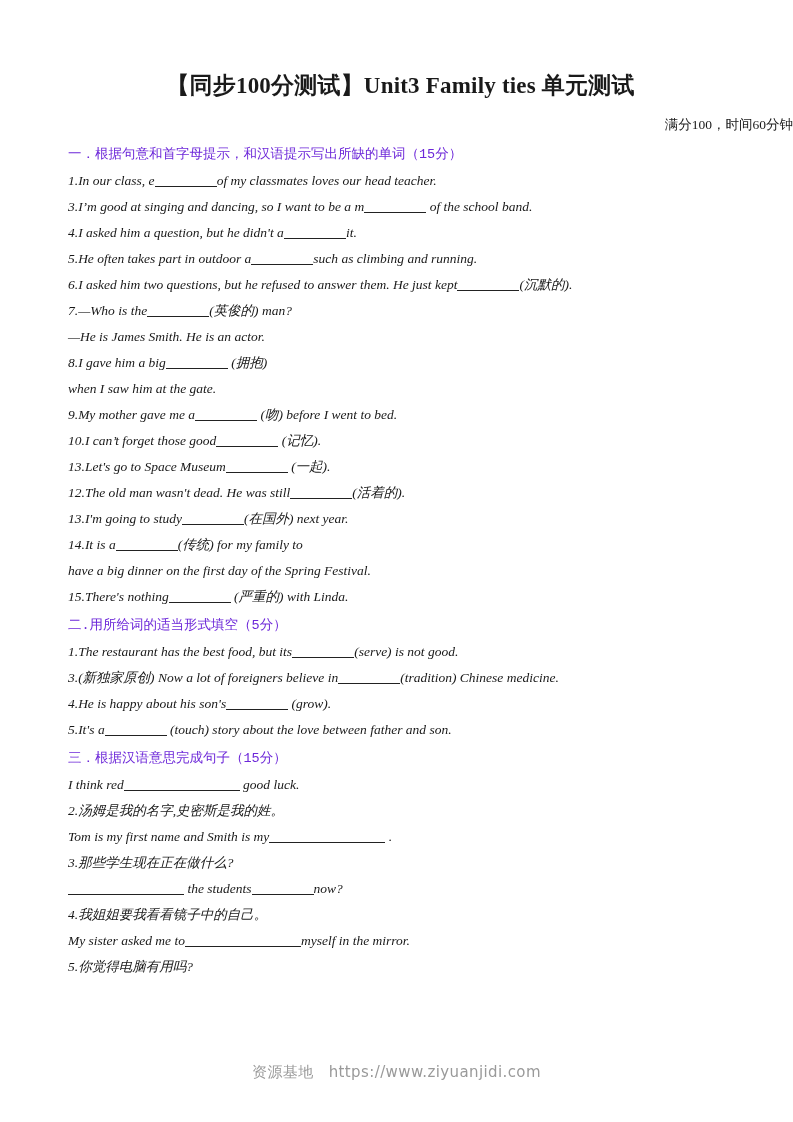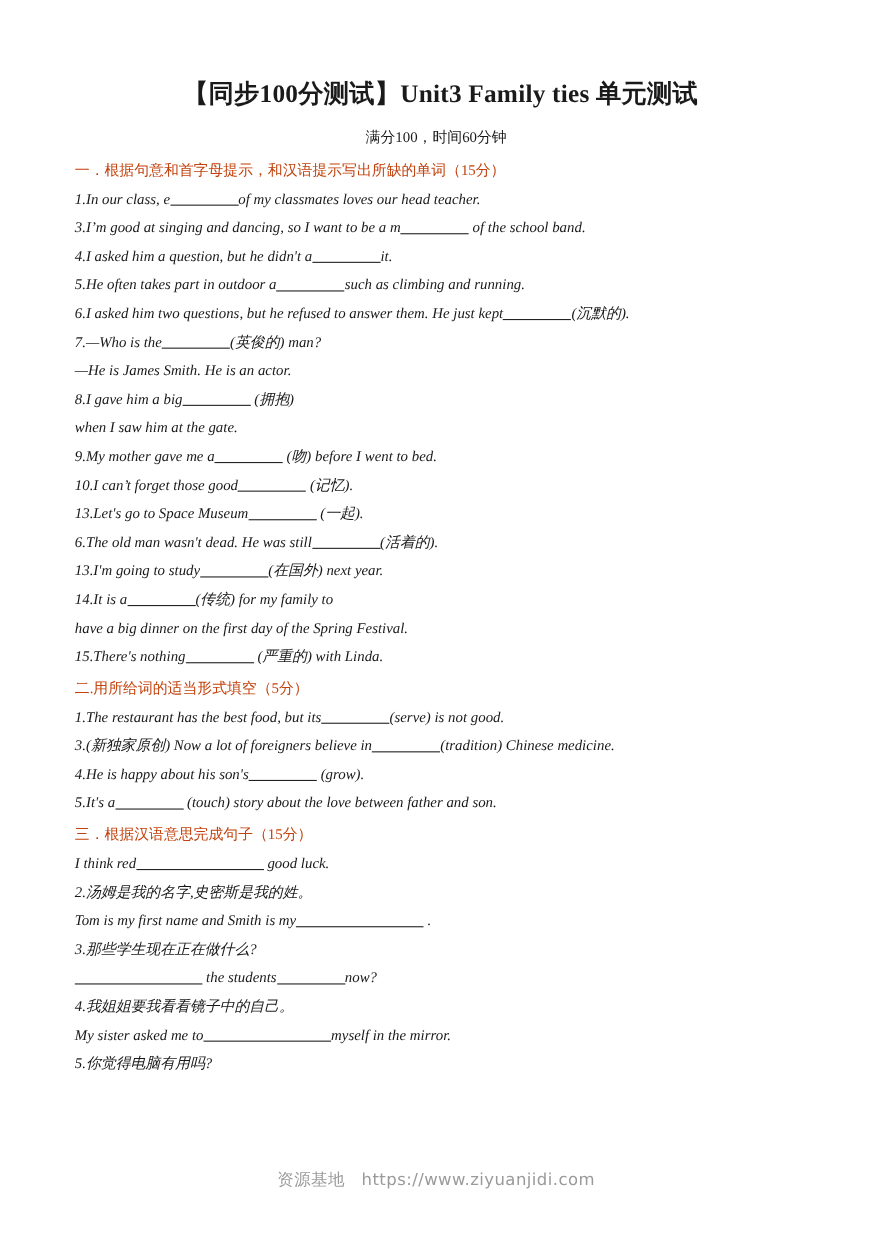--- a/index.html
+++ b/index.html
@@ -36,39 +36,40 @@
     letter-spacing: 0.2px;
     line-height: 1.2;
     font-family: "Liberation Serif", "DejaVu Serif", serif;
   }
 
   .doc-subtitle {
     position: absolute;
     top: 117px;
     left: 0;
     width: 793px;
-    text-align: center;
+    text-align: right;
     font-size: 13.5px;
     line-height: 1.2;
   }
 
   
   .content {
     position: absolute;
     top: 142px;
     left: 68px;
     width: 660px;
   }
 
   .sec-head {
     font-size: 13.5px;
     line-height: 26px;
     margin: 0;
     white-space: nowrap;
-    color: #c2410c;
+    color: #6d28d9;
+    font-family: Liberation Mono, monospace;
   }
 
   .qline {
     font-size: 13.5px;
     line-height: 26px;
     margin: 0;
     white-space: nowrap;
     color: #181818;
     font-style: italic;
   }
@@ -116,21 +117,21 @@
       <div class="qline"><span>4.I asked him a question, but he didn't a</span><span class="blank b-s"></span><span>it.</span></div>
       <div class="qline"><span>5.He often takes part in outdoor a</span><span class="blank b-s"></span><span>such as climbing and running.</span></div>
       <div class="qline"><span>6.I asked him two questions, but he refused to answer them. He just kept</span><span class="blank b-s"></span><span>(沉默的).</span></div>
       <div class="qline"><span>7.—Who is the</span><span class="blank b-s"></span><span>(英俊的) man?</span></div>
       <div class="qline"><span>—He is James Smith. He is an actor.</span></div>
       <div class="qline"><span>8.I gave him a big</span><span class="blank b-s"></span><span> (拥抱)</span></div>
       <div class="qline"><span>when I saw him at the gate.</span></div>
       <div class="qline"><span>9.My mother gave me a</span><span class="blank b-s"></span><span> (吻) before I went to bed.</span></div>
       <div class="qline"><span>10.I can’t forget those good</span><span class="blank b-s"></span><span> (记忆).</span></div>
       <div class="qline"><span>13.Let's go to Space Museum</span><span class="blank b-s"></span><span> (一起).</span></div>
-      <div class="qline"><span>6.The old man wasn't dead. He was still</span><span class="blank b-s"></span><span>(活着的).</span></div>
+      <div class="qline"><span>12.The old man wasn't dead. He was still</span><span class="blank b-s"></span><span>(活着的).</span></div>
       <div class="qline"><span>13.I'm going to study</span><span class="blank b-s"></span><span>(在国外) next year.</span></div>
       <div class="qline"><span>14.It is a</span><span class="blank b-s"></span><span>(传统) for my family to</span></div>
       <div class="qline"><span>have a big dinner on the first day of the Spring Festival.</span></div>
       <div class="qline"><span>15.There's nothing</span><span class="blank b-s"></span><span> (严重的) with Linda.</span></div>
       <div class="sec-head gap">二.用所给词的适当形式填空（5分）</div>
       <div class="qline"><span>1.The restaurant has the best food, but its</span><span class="blank b-s"></span><span>(serve) is not good.</span></div>
       <div class="qline"><span>3.(新独家原创) Now a lot of foreigners believe in</span><span class="blank b-s"></span><span>(tradition) Chinese medicine.</span></div>
       <div class="qline"><span>4.He is happy about his son's</span><span class="blank b-s"></span><span> (grow).</span></div>
       <div class="qline"><span>5.It's a</span><span class="blank b-s"></span><span> (touch) story about the love between father and son.</span></div>
       <div class="sec-head gap">三．根据汉语意思完成句子（15分）</div>

